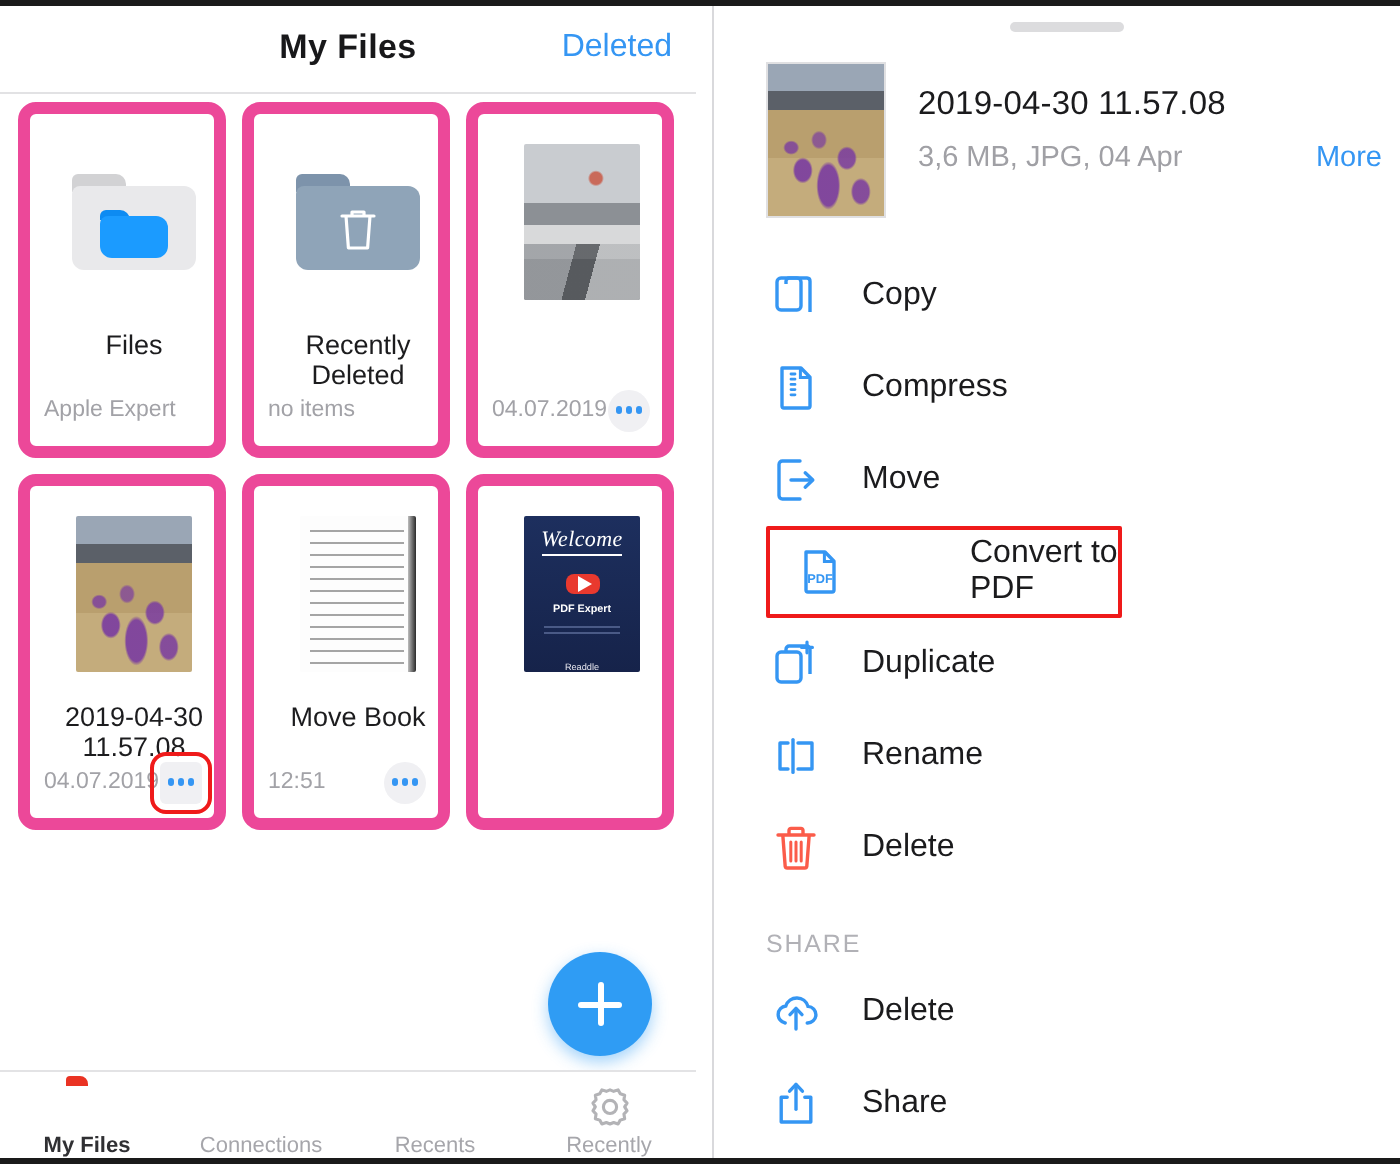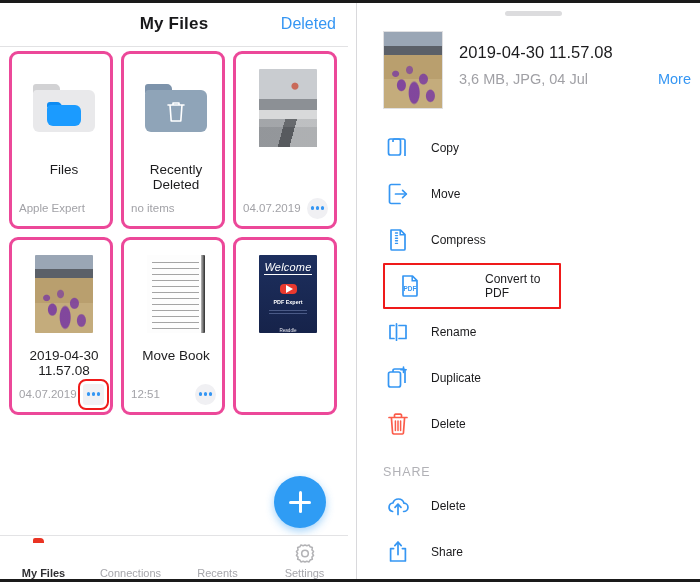--- a/index.html
+++ b/index.html
@@ -37,21 +37,21 @@
     position:absolute;right:12px;top:12px;
     font-size:16px;color:#3596f3;
   }
 
   .grid{
     position:absolute;left:0;top:48px;width:348px;
   }
   .grid-row{display:flex;gap:8px;padding:0 9px 8px 9px;box-sizing:border-box;}
   .card{
     width:104px;height:178px;
-    border:3px solid #ec4899;border-radius:9px;
+    border:6px solid #ec4899;border-radius:9px;
     background:#fff;position:relative;box-sizing:border-box;
     overflow:hidden;
     padding-left:48px;
   }
   .card-thumb{
     position:absolute;left:0;top:0;width:104px;height:108px;
     display:flex;align-items:center;justify-content:center;
   }
   .card-title{
     position:absolute;left:2px;top:108px;width:100px;
@@ -118,21 +118,21 @@
   }
   .photo-note:after{
     content:"";position:absolute;right:0;top:0;width:4px;height:78px;
     background:linear-gradient(90deg,#bdbdbd,#2a2a2a);
   }
   .photo-pdf{
     background:linear-gradient(#1d2f5e,#16234a);
     display:flex;flex-direction:column;align-items:center;justify-content:flex-start;
   }
   .pdf-welcome{
-    font-family:Liberation Sans, sans-serif;font-style:italic;
+    font-family:Liberation Serif, serif;font-style:italic;
     color:#fff;font-size:11px;margin-top:6px;letter-spacing:.2px;
     border-bottom:1px solid #fff;padding-bottom:1px;
   }
   .pdf-badge{
     width:17px;height:17px;border-radius:4px;background:#e9392e;margin-top:9px;
     display:flex;align-items:center;justify-content:center;
   }
   .pdf-badge:before{
     content:"";border-left:7px solid #fff;border-top:4.5px solid transparent;
     border-bottom:4.5px solid transparent;margin-left:2px;
@@ -206,21 +206,21 @@
   }
   .head-more{
     position:absolute;right:-8px;top:40px;font-size:14.5px;color:#3596f3;margin-left:44px;
   }
 
   .actions{position:absolute;left:0;top:122px;width:340px;}
   .action{
     position:relative;height:46px;display:flex;align-items:center;padding-left:25px;box-sizing:border-box;
   }
   .action .ic{width:26px;height:26px;margin-right:20px;flex:0 0 26px;position:relative;}
-  .action .lbl{font-size:12px;color:#1b1b1d;}
+  .action .lbl{font-size:16px;color:#1b1b1d;}
   .action.highlight{
     border:2px solid #ef1a1a;margin:0 0 0 23px;width:178px;box-sizing:border-box;
     padding-left:0;border-radius:1px;
   }
   .action.highlight .ic{margin-left:0;}
   .action.highlight .lbl{color:#1b1b1d;margin-left:42px;}
   .section-label{
     position:relative;height:32px;display:flex;align-items:flex-end;padding:0 0 4px 23px;
     font-size:12.5px;color:#b1b1b6;letter-spacing:.9px;
   }
@@ -356,107 +356,107 @@
         <span class="ti"><span class="ti-clock"></span></span>
         <span class="tab-label">Recents</span>
       </div>
       <div class="tab">
         <span class="ti">
           <svg width="22" height="22" viewBox="0 0 24 24">
               <path d="M12 3.2 14 4 16.4 3.2 17.6 5.3 20 6.1 19.6 8.6 21.3 10.4 20 12.5 21.3 14.6 19.6 16.4 20 18.9 17.6 19.7 16.4 21.8 14 21 12 21.8 10 21 7.6 21.8 6.4 19.7 4 18.9 4.4 16.4 2.7 14.6 4 12.5 2.7 10.4 4.4 8.6 4 6.1 6.4 5.3 7.6 3.2 10 4 Z" fill="none" stroke="#b3b3b6" stroke-width="1.7" stroke-linejoin="round"></path>
               <circle cx="12" cy="12.5" r="3.6" fill="none" stroke="#b3b3b6" stroke-width="1.7"></circle>
             </svg>
         </span>
-        <span class="tab-label">Settings</span>
+        <span class="tab-label">Recently</span>
       </div>
     </div>
   </div>
 
   <div class="divider"></div>
 
   <div class="right-panel">
     <div class="grabber"></div>
 
     <div class="sheet-head">
       <div class="head-thumb photo-crocus"></div>
       <div class="head-title">2019-04-30 11.57.08</div>
-      <div class="head-sub">3,6 MB, JPG, 04 Jul</div>
+      <div class="head-sub">3,6 MB, JPG, 04 Apr</div>
       <div class="head-more">More</div>
     </div>
 
     <div class="actions">
 
       <div class="action">
         <span class="ic">
           <svg width="26" height="26" viewBox="0 0 26 26">
               <rect x="3.5" y="4" width="12" height="16" rx="2" fill="none" stroke="#3596f3" stroke-width="1.7"></rect>
               <path d="M8 4 V2.6 A1.6 1.6 0 0 1 9.6 1 H18.5 A1.6 1.6 0 0 1 20 2.6 V18" fill="none" stroke="#3596f3" stroke-width="1.7" transform="translate(0,3)"></path>
             </svg>
         </span>
         <span class="lbl">Copy</span>
+      </div>
+
+      <div class="action">
+        <span class="ic">
+          <svg width="26" height="26" viewBox="0 0 26 26">
+              <path d="M6 3 H15.5 L20 7.6 V22 A1 1 0 0 1 19 23 H7 A1 1 0 0 1 6 22 Z" fill="none" stroke="#3596f3" stroke-width="1.7" stroke-linejoin="round"></path>
+              <path d="M15.2 3 V7.8 H20" fill="none" stroke="#3596f3" stroke-width="1.5"></path>
+              <path d="M10.5 6 h2 M10.5 8.6 h2 M10.5 11.2 h2 M10.5 13.8 h2 M10.5 16.4 h2" stroke="#3596f3" stroke-width="1.4" stroke-linecap="round"></path>
+            </svg>
+        </span>
+        <span class="lbl">Compress</span>
       </div>
 
       <div class="action">
         <span class="ic">
           <svg width="26" height="26" viewBox="0 0 26 26">
               <path d="M15 3.5 H6.2 A1.7 1.7 0 0 0 4.5 5.2 V20.8 A1.7 1.7 0 0 0 6.2 22.5 H15" fill="none" stroke="#3596f3" stroke-width="1.7" stroke-linecap="round"></path>
               <path d="M10.5 13 H21" fill="none" stroke="#3596f3" stroke-width="1.7" stroke-linecap="round"></path>
               <path d="M17.6 9.4 L21.4 13 L17.6 16.6" fill="none" stroke="#3596f3" stroke-width="1.7" stroke-linecap="round" stroke-linejoin="round"></path>
             </svg>
         </span>
         <span class="lbl">Move</span>
       </div>
 
-      <div class="action">
-        <span class="ic">
-          <svg width="26" height="26" viewBox="0 0 26 26">
-              <path d="M6 3 H15.5 L20 7.6 V22 A1 1 0 0 1 19 23 H7 A1 1 0 0 1 6 22 Z" fill="none" stroke="#3596f3" stroke-width="1.7" stroke-linejoin="round"></path>
-              <path d="M15.2 3 V7.8 H20" fill="none" stroke="#3596f3" stroke-width="1.5"></path>
-              <path d="M10.5 6 h2 M10.5 8.6 h2 M10.5 11.2 h2 M10.5 13.8 h2 M10.5 16.4 h2" stroke="#3596f3" stroke-width="1.4" stroke-linecap="round"></path>
-            </svg>
-        </span>
-        <span class="lbl">Compress</span>
-      </div>
-
       <div class="action highlight">
         <span class="ic" style="margin-left:12px;">
           <svg width="26" height="26" viewBox="0 0 26 26">
               <path d="M6 3 H15.5 L20 7.6 V22 A1 1 0 0 1 19 23 H7 A1 1 0 0 1 6 22 Z" fill="none" stroke="#3596f3" stroke-width="1.7" stroke-linejoin="round"></path>
               <path d="M15.2 3 V7.8 H20" fill="none" stroke="#3596f3" stroke-width="1.5"></path>
               <text x="13" y="18.4" font-size="6.4" font-family="Liberation Sans, sans-serif" font-weight="bold" fill="#3596f3" text-anchor="middle">PDF</text>
             </svg>
         </span>
         <span class="lbl">Convert to PDF</span>
       </div>
 
       <div class="action">
         <span class="ic">
           <svg width="26" height="26" viewBox="0 0 26 26">
+              <rect x="3.5" y="7" width="12" height="15" rx="2" fill="none" stroke="#3596f3" stroke-width="1.7"></rect>
+              <path d="M8 7 V5.6 A1.6 1.6 0 0 1 9.6 4 H18.4 A1.6 1.6 0 0 1 20 5.6 V18" fill="none" stroke="#3596f3" stroke-width="1.7"></path>
+              <path d="M18.5 2 V7.4 M15.8 4.7 H21.2" stroke="#3596f3" stroke-width="1.6" stroke-linecap="round"></path>
+            </svg>
+        </span>
+        <span class="lbl">Duplicate</span>
+      </div>
+
+      <div class="action">
+        <span class="ic">
+          <svg width="26" height="26" viewBox="0 0 26 26">
               <path d="M9 6.5 H5 V19.5 H9" fill="none" stroke="#3596f3" stroke-width="1.7" stroke-linecap="round" stroke-linejoin="round"></path>
               <path d="M14 6.5 H21 V19.5 H14" fill="none" stroke="#3596f3" stroke-width="1.7" stroke-linecap="round" stroke-linejoin="round"></path>
               <path d="M11.5 4.8 V21.2" stroke="#3596f3" stroke-width="1.7" stroke-linecap="round"></path>
             </svg>
         </span>
         <span class="lbl">Rename</span>
       </div>
 
       <div class="action">
         <span class="ic">
           <svg width="26" height="26" viewBox="0 0 26 26">
-              <rect x="3.5" y="7" width="12" height="15" rx="2" fill="none" stroke="#3596f3" stroke-width="1.7"></rect>
-              <path d="M8 7 V5.6 A1.6 1.6 0 0 1 9.6 4 H18.4 A1.6 1.6 0 0 1 20 5.6 V18" fill="none" stroke="#3596f3" stroke-width="1.7"></path>
-              <path d="M18.5 2 V7.4 M15.8 4.7 H21.2" stroke="#3596f3" stroke-width="1.6" stroke-linecap="round"></path>
-            </svg>
-        </span>
-        <span class="lbl">Duplicate</span>
-      </div>
-
-      <div class="action">
-        <span class="ic">
-          <svg width="26" height="26" viewBox="0 0 26 26">
               <path d="M4 6.5 H22 M9.5 6.5 V4.2 A1 1 0 0 1 10.5 3.2 H15.5 A1 1 0 0 1 16.5 4.2 V6.5" fill="none" stroke="#fb5c4a" stroke-width="1.7" stroke-linecap="round"></path>
               <path d="M6.4 6.5 L7.6 22.2 A1 1 0 0 0 8.6 23 H17.4 A1 1 0 0 0 18.4 22.2 L19.6 6.5" fill="none" stroke="#fb5c4a" stroke-width="1.7" stroke-linejoin="round"></path>
               <path d="M10.4 10 V19.5 M13 10 V19.5 M15.6 10 V19.5" stroke="#fb5c4a" stroke-width="1.5" stroke-linecap="round"></path>
             </svg>
         </span>
         <span class="lbl">Delete</span>
       </div>
 
       <div class="section-label">SHARE</div>
 

